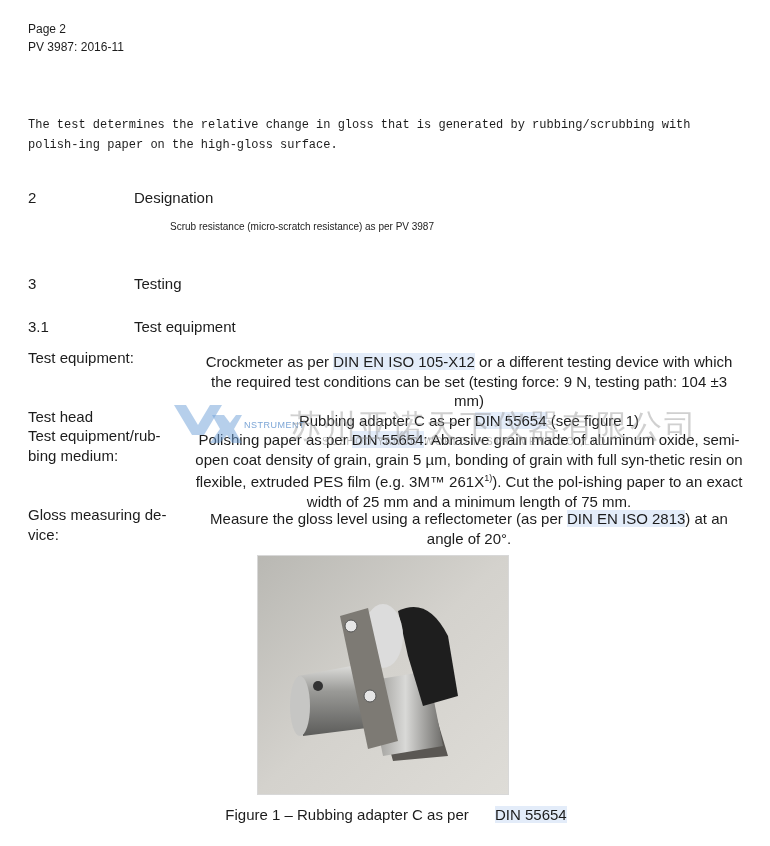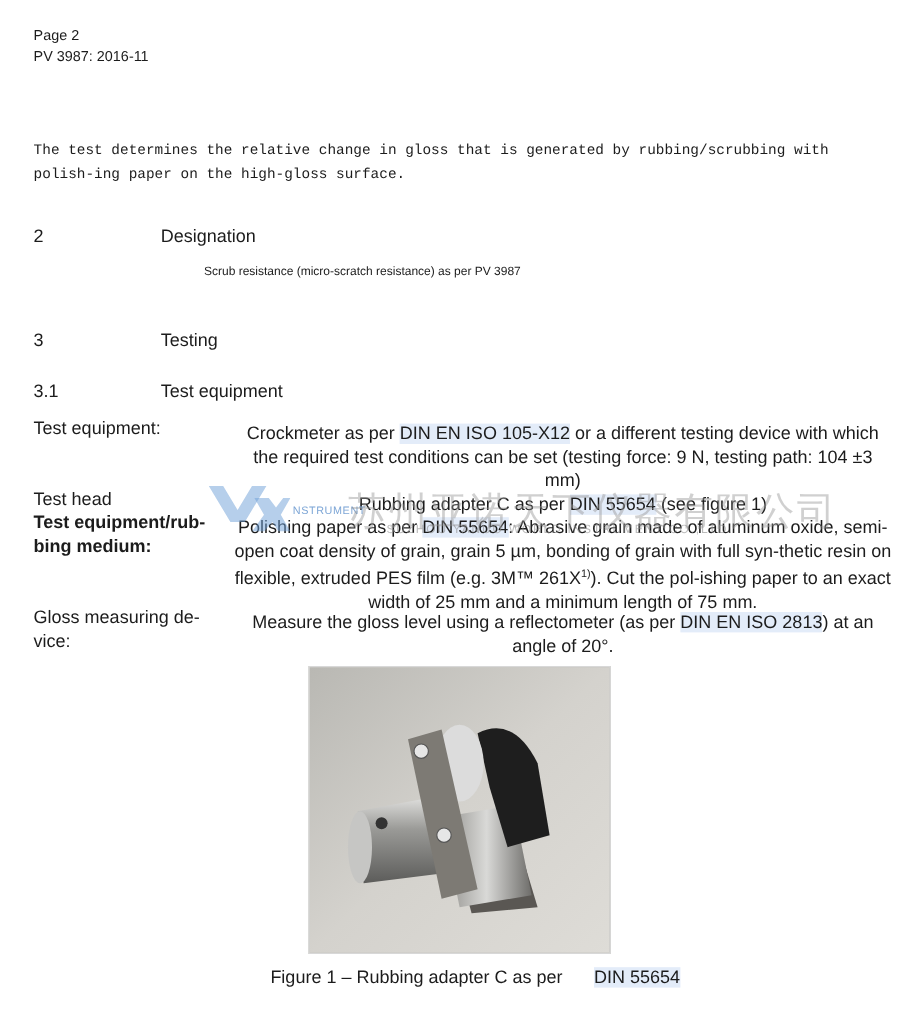--- a/index.html
+++ b/index.html
@@ -54,21 +54,21 @@
   <div class="lbl">Test equipment:</div>
   <div class="val"><span>Crockmeter as per </span><span class="hl">DIN EN ISO 105-X12</span><span> or a different testing device with which the required test conditions can be set (testing force: 9 N, testing path: 104 ±3 mm)</span></div>
 </div>
 
 <div class="row" style="top:407px;">
   <div class="lbl">Test head</div>
   <div class="val"><span>Rubbing adapter C as per </span><span class="hl">DIN 55654</span><span> (see figure 1)</span></div>
 </div>
 
 <div class="row" style="top:426px;">
-  <div class="lbl" style="width:150px;font-weight:bold;">Test equipment/rub-bing medium:</div>
+  <div class="lbl" style="width:150px;">Test equipment/rub-bing medium:</div>
   <div class="val"><span>Polishing paper as per </span><span class="hl">DIN 55654</span><span>: Abrasive grain made of aluminum oxide, semi-open coat density of grain, grain 5 µm, bonding of grain with full syn-thetic resin on flexible, extruded PES film (e.g. 3M™ 261X</span><sup style="font-size:9px;">1)</sup><span>). Cut the pol-ishing paper to an exact width of 25 mm and a minimum length of 75 mm.</span></div>
 </div>
 
 <div class="row" style="top:505px;">
   <div class="lbl" style="width:150px;">Gloss measuring de-vice:</div>
   <div class="val"><span>Measure the gloss level using a reflectometer (as per </span><span class="hl">DIN EN ISO 2813</span><span>) at an angle of 20°.</span></div>
 </div>
 
 <div class="figure">
   <svg width="250" height="238" viewBox="0 0 250 238">

